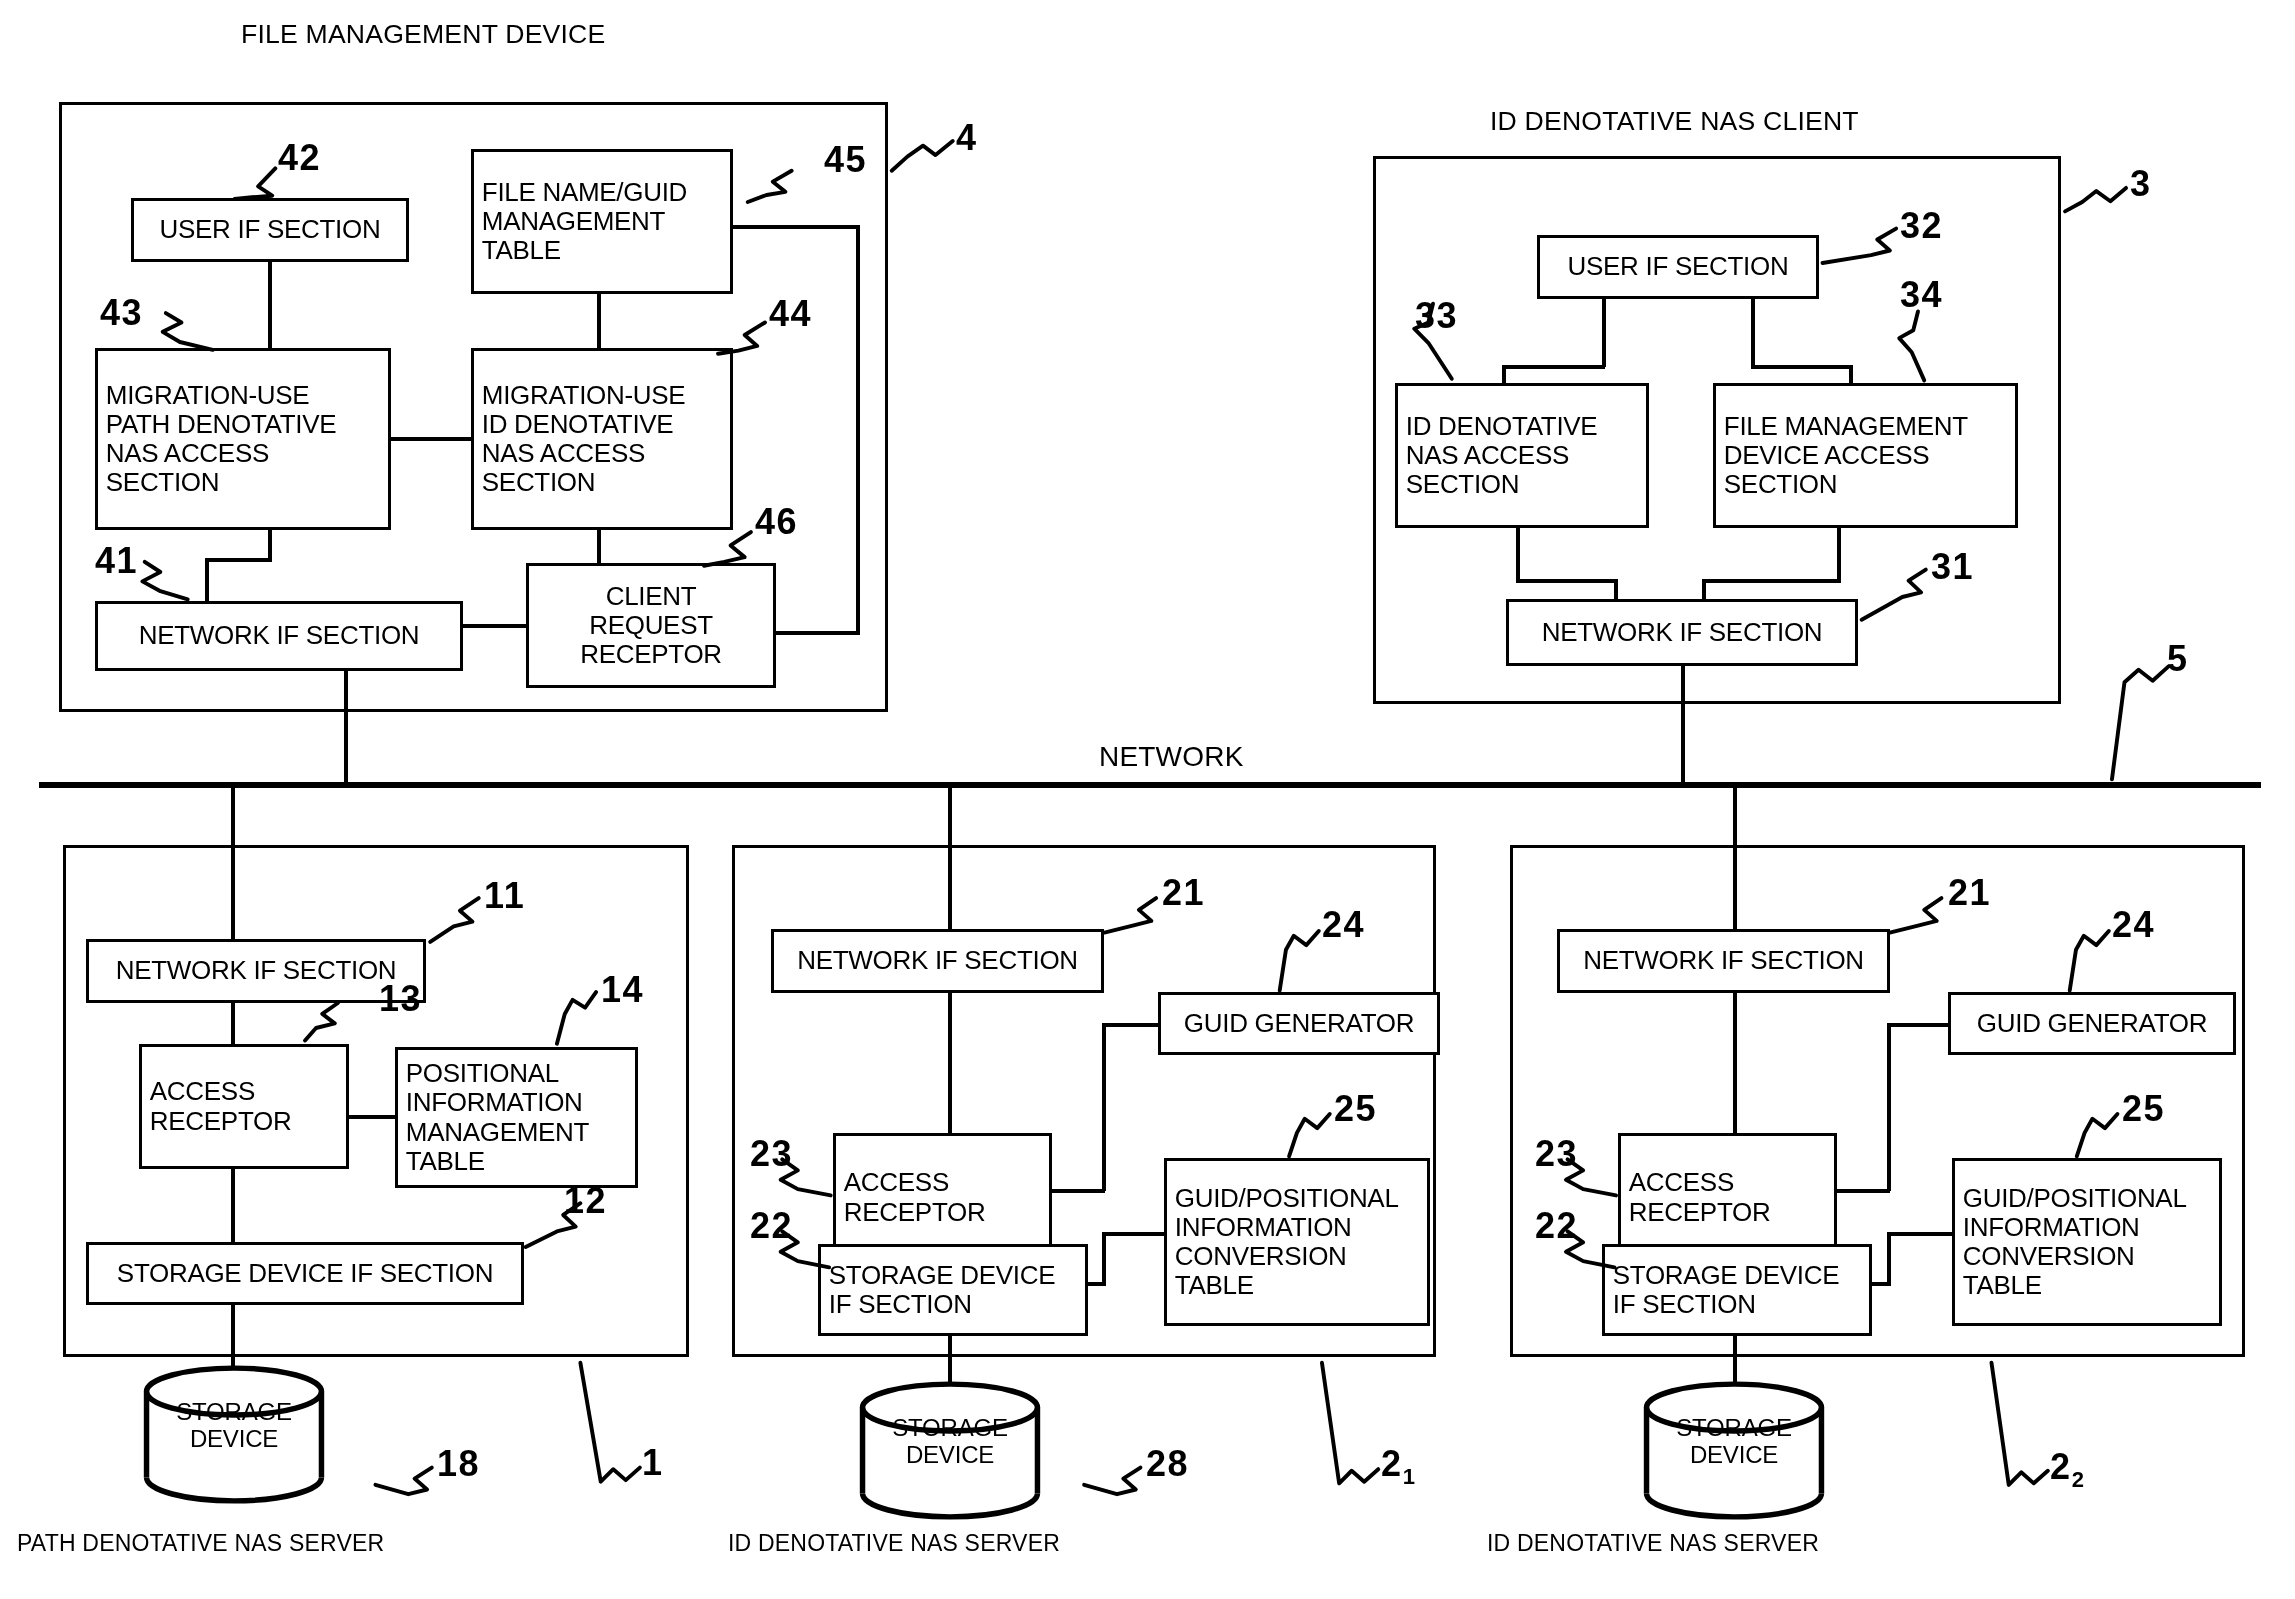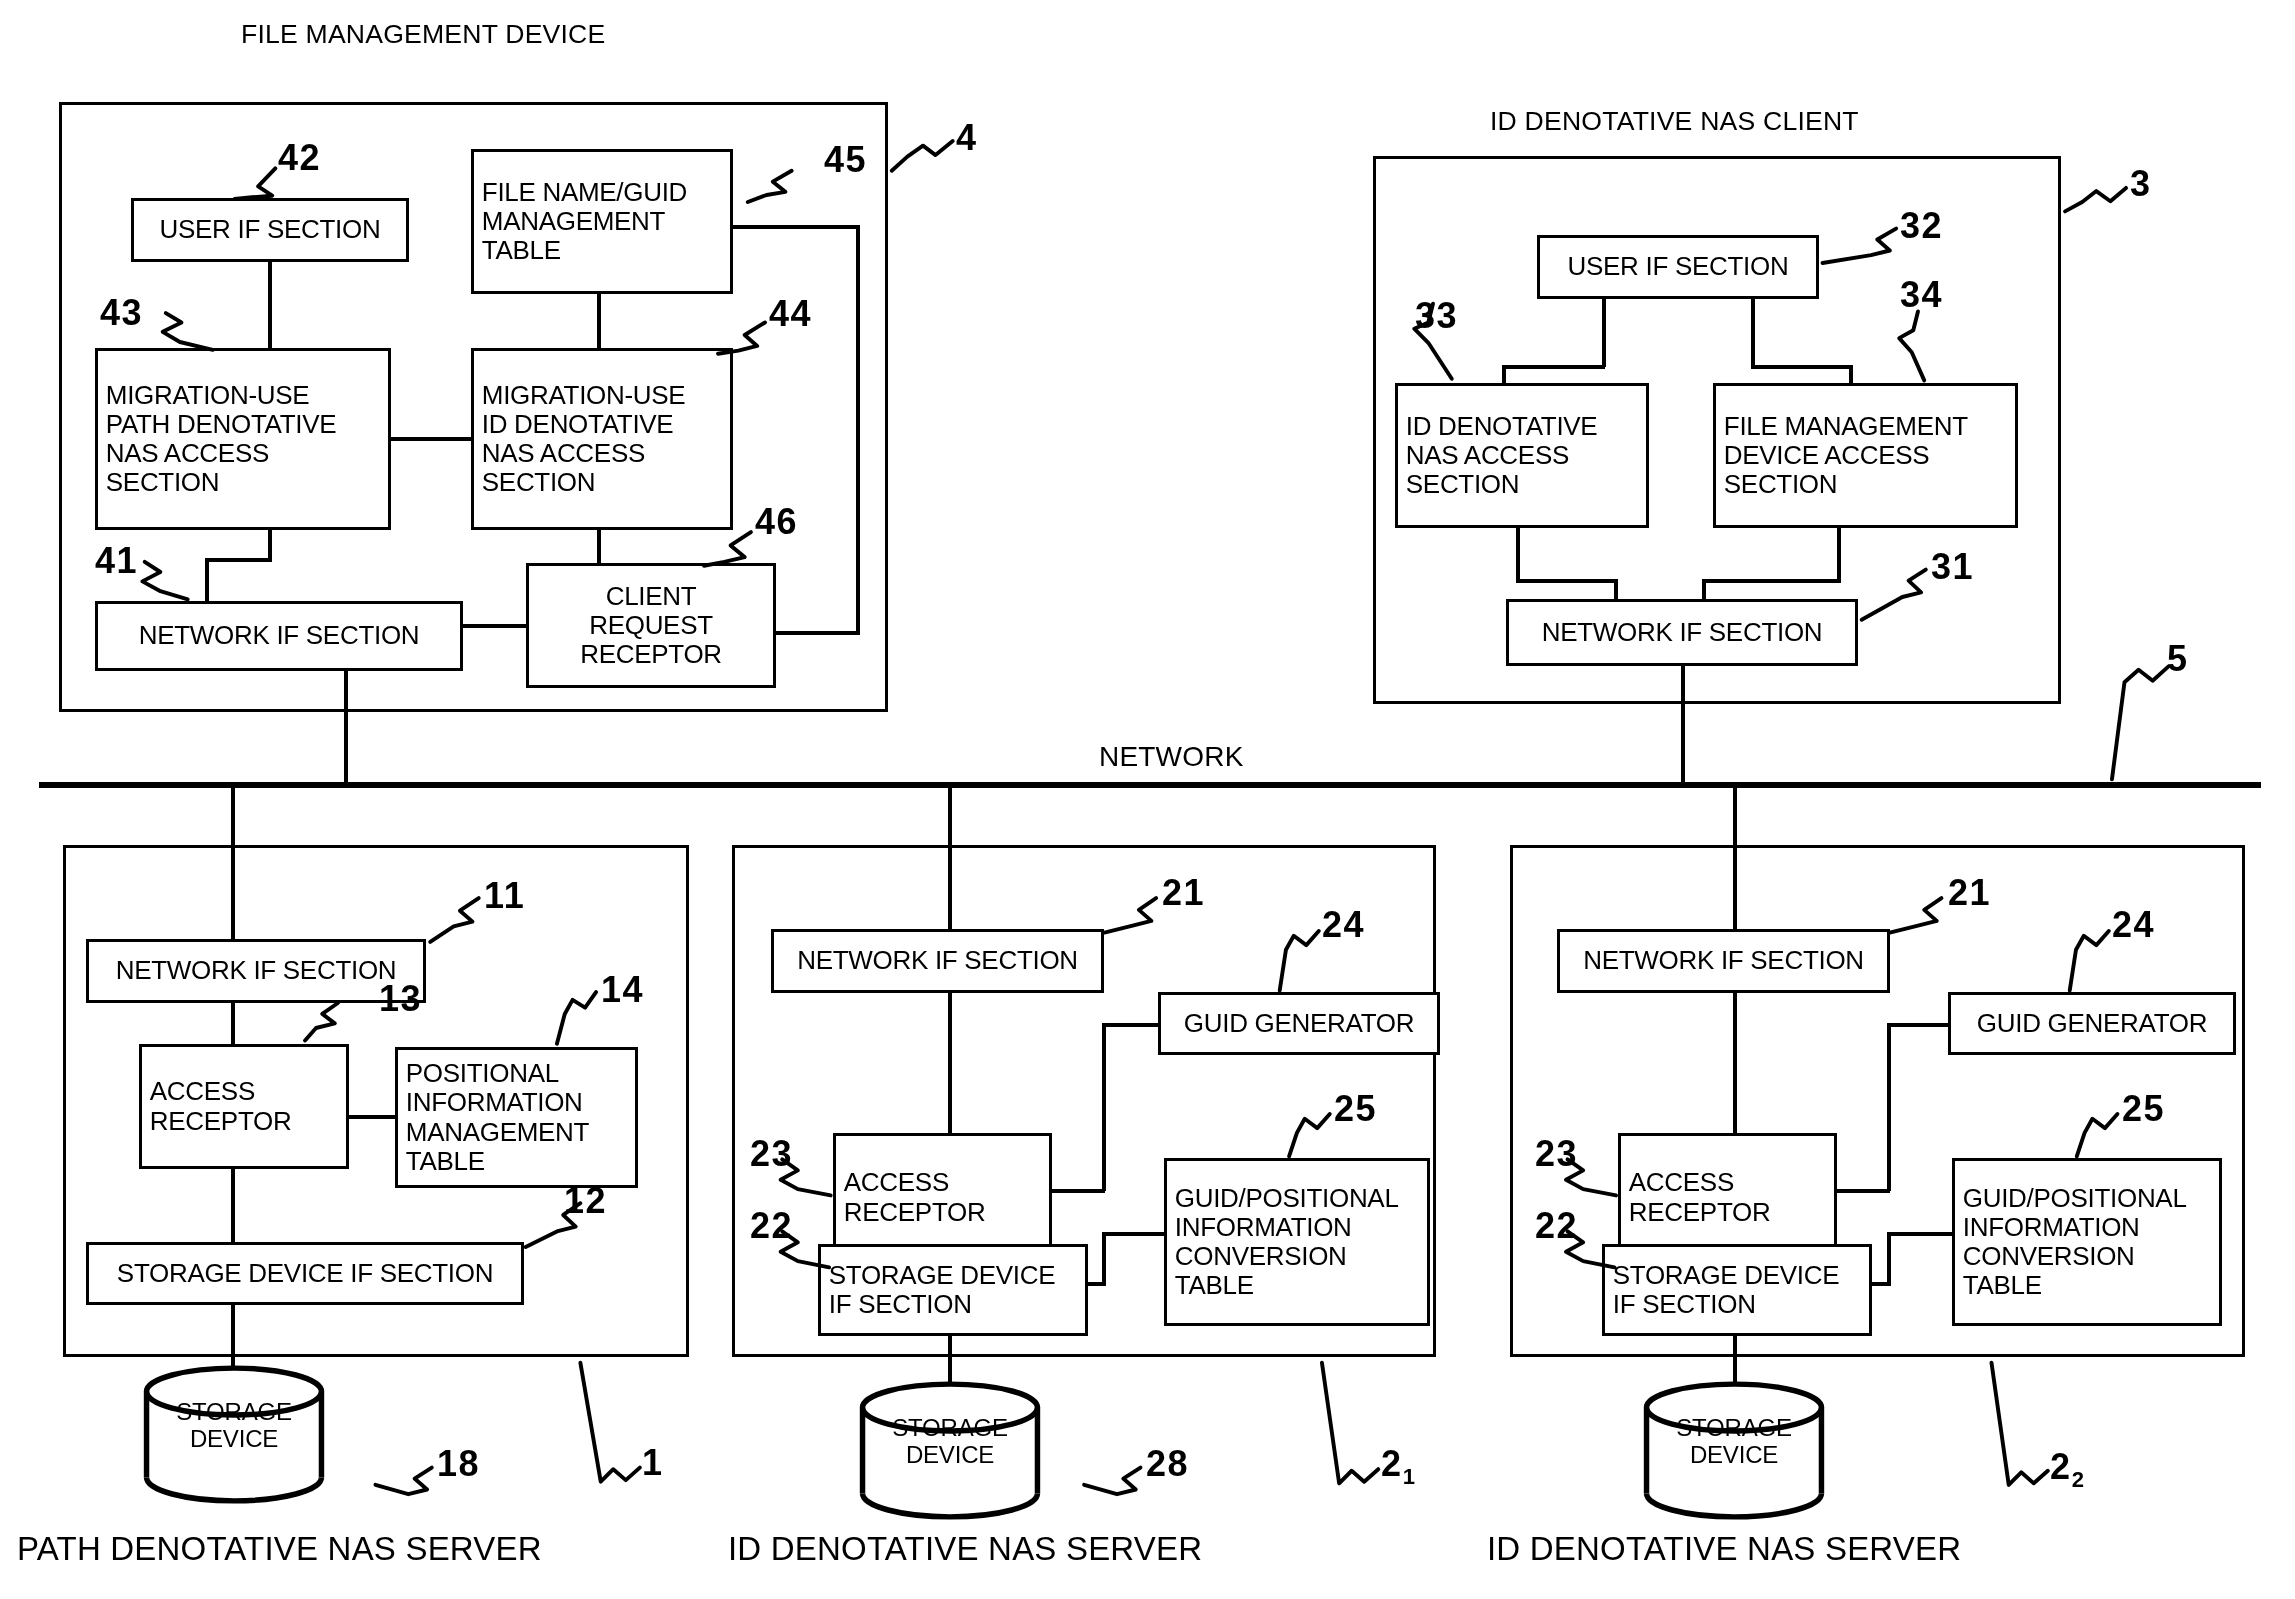--- a/index.html
+++ b/index.html
@@ -40,21 +40,21 @@
   .box.l{justify-content:flex-start;text-align:left;}
   .grouptitle{
     position:absolute;
     font-size:26.6px;
     letter-spacing:0.2px;
     white-space:nowrap;
     z-index:5;
   }
   .caption{
     position:absolute;
-    font-size:33px;
+    font-size:23px;
     letter-spacing:0.2px;
     white-space:nowrap;
     z-index:5;
   }
   .refnum{
     position:absolute;
     font-size:36px;
     font-weight:bold;
     letter-spacing:1.6px;
     white-space:nowrap;

